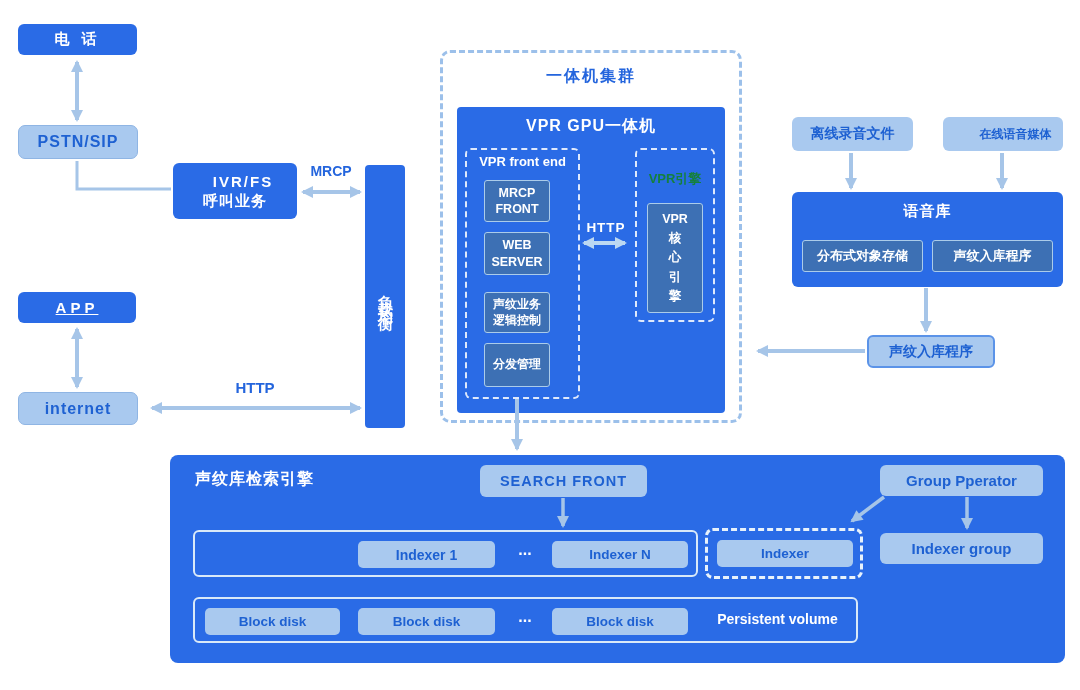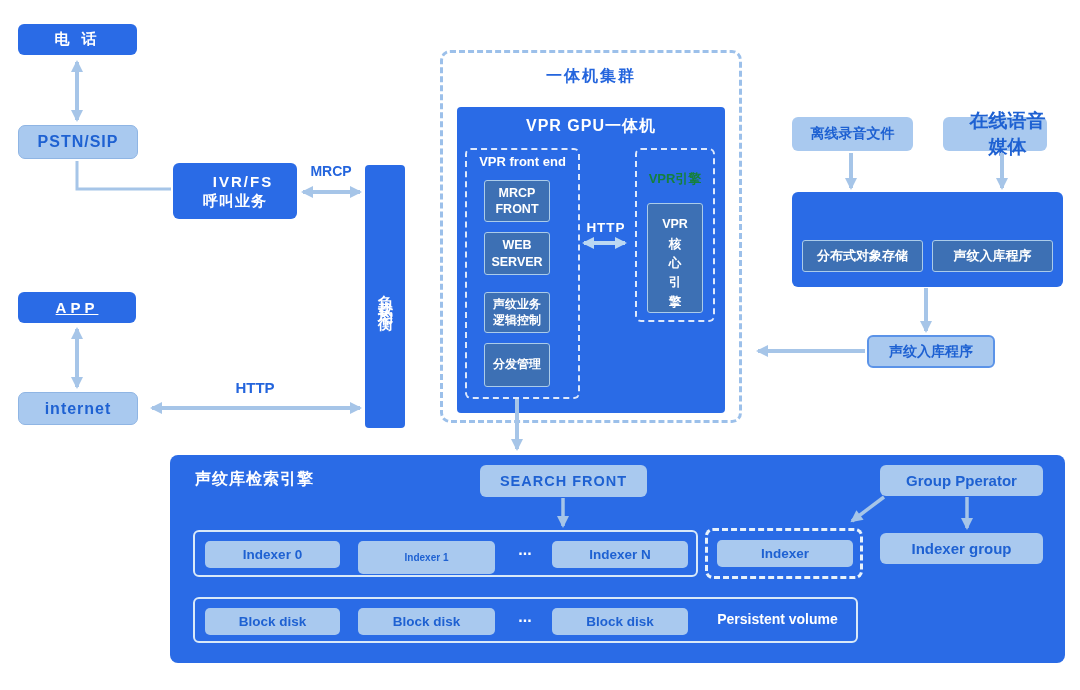--- a/index.html
+++ b/index.html
@@ -74,46 +74,46 @@
   <div class="box slatebox col" style="left:484px;top:292px;width:66px;height:41px;font-size:12px;">
     <span>声纹业务</span>
     <span>逻辑控制</span>
   </div>
   <div class="box slatebox" style="left:484px;top:343px;width:66px;height:44px;font-size:12px;">分发管理</div>
 
   <div class="lbl" style="left:580px;top:220px;width:52px;font-size:13.5px;color:#fff;letter-spacing:1px;">HTTP</div>
 
   <div class="box dashed-w" style="left:635px;top:148px;width:80px;height:174px;"></div>
   <div class="lbl" style="left:635px;top:170px;width:80px;font-size:13px;color:#15803d;">VPR引擎</div>
-  <div class="box slatebox col" style="left:647px;top:203px;width:56px;height:110px;font-size:12.5px;line-height:1.55;justify-content:flex-end;">
+  <div class="box slatebox col" style="left:647px;top:203px;width:56px;height:110px;font-size:12.5px;line-height:1.55;">
     <span>VPR</span>
     <span>核</span>
     <span>心</span>
     <span>引</span>
     <span>擎</span>
   </div>
 
   <div class="box light" style="left:792px;top:117px;width:121px;height:34px;font-size:14px;border-radius:6px;">离线录音文件</div>
-  <div class="box light" style="left:943px;top:117px;width:104px;height:34px;font-size:19px;border-radius:6px;padding-left:25px;">在线语音媒体</div>
+  <div class="box light" style="left:943px;top:117px;width:120px;height:34px;font-size:12px;border-radius:6px;padding-left:25px;">在线语音媒体</div>
 
   <div class="box dark" style="left:792px;top:192px;width:271px;height:95px;"></div>
+  <div class="lbl" style="left:792px;top:202px;width:271px;font-size:15px;color:#fff;letter-spacing:1px;">语音库</div>
   <div class="box slatebox" style="left:802px;top:240px;width:121px;height:32px;font-size:13px;">分布式对象存储</div>
   <div class="box slatebox" style="left:932px;top:240px;width:121px;height:32px;font-size:13px;">声纹入库程序</div>
 
   <div class="box light" style="left:867px;top:335px;width:128px;height:33px;font-size:14px;border:2px solid #5b93e8;border-radius:6px;">声纹入库程序</div>
 
   <div class="box dark" style="left:170px;top:455px;width:895px;height:208px;border-radius:8px;"></div>
   <div class="lbl" style="left:195px;top:469px;width:220px;font-size:16px;color:#fff;text-align:left;letter-spacing:1px;font-family:Liberation Mono, monospace;">声纹库检索引擎</div>
 
   <div class="box light" style="left:480px;top:465px;width:167px;height:32px;font-size:14.5px;letter-spacing:1px;border-radius:6px;">SEARCH FRONT</div>
   <div class="box light" style="left:880px;top:465px;width:163px;height:31px;font-size:15px;border-radius:6px;">Group Pperator</div>
 
   <div class="box wframe" style="left:193px;top:530px;width:505px;height:47px;"></div>
-  <div class="box light" style="left:205px;top:541px;width:135px;height:27px;font-size:13.5px;border-radius:5px;">Indexer 0</div>
-  <div class="box light" style="left:358px;top:541px;width:137px;height:33px;font-size:10px;border-radius:5px;">Indexer 1</div>
+  <div class="box light" style="left:358px;top:541px;width:137px;height:27px;font-size:14px;border-radius:5px;">Indexer 1</div>
   <div class="lbl" style="left:505px;top:541px;width:40px;font-size:16px;color:#fff;">...</div>
   <div class="box light" style="left:552px;top:541px;width:136px;height:27px;font-size:13.5px;border-radius:5px;">Indexer N</div>
 
   <div class="box dashed-w3" style="left:705px;top:528px;width:158px;height:51px;"></div>
   <div class="box light" style="left:717px;top:540px;width:136px;height:27px;font-size:13.5px;border-radius:5px;">Indexer</div>
 
   <div class="box light" style="left:880px;top:533px;width:163px;height:31px;font-size:15px;border-radius:6px;">Indexer group</div>
 
   <div class="box wframe" style="left:193px;top:597px;width:665px;height:46px;"></div>
   <div class="box light" style="left:205px;top:608px;width:135px;height:27px;font-size:13.5px;border-radius:5px;">Block disk</div>

